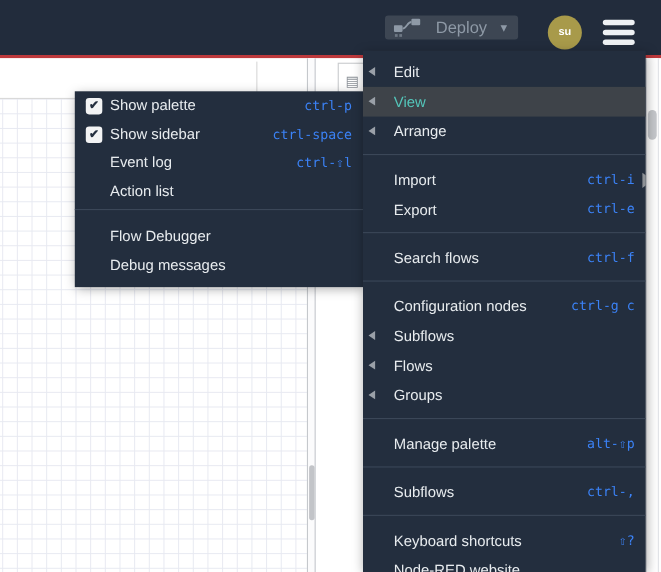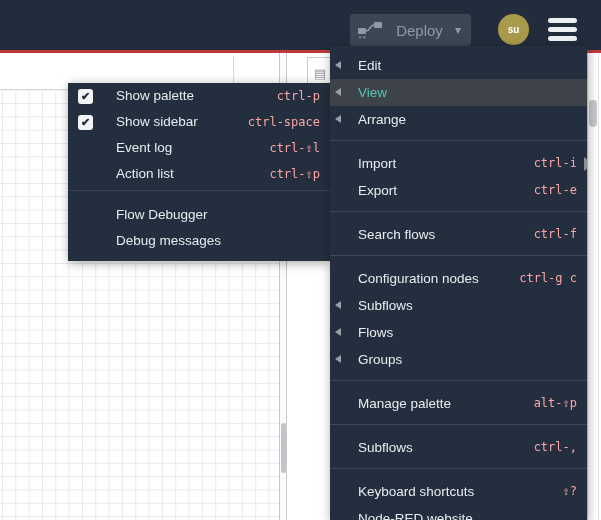--- a/index.html
+++ b/index.html
@@ -9,21 +9,21 @@
     font-family:"Liberation Sans", sans-serif;
     -webkit-font-smoothing:antialiased;
   }
   .abs{position:absolute;}
 
   
   .header{left:0;top:0;width:601px;height:50px;background:#222c3c;}
   .red-line{left:0;top:50px;width:601px;height:3px;background:#be393c;}
 
   .deploy-btn{
-    left:350px;top:14px;width:121px;height:32px;background:#3d4653;border-radius:3px;
+    left:350px;top:14px;width:121px;height:22px;background:#3d4653;border-radius:3px;
     display:flex;align-items:center;box-sizing:border-box;padding:0 10px 0 8px;
   }
   .deploy-icon{width:26px;height:19px;flex:0 0 auto;}
   .deploy-label{flex:1;text-align:center;color:#8e99a6;font-size:15px;}
   .deploy-caret{color:#8e99a6;font-size:12px;line-height:30px;}
 
   .avatar{
     left:498px;top:14px;width:31px;height:31px;border-radius:50%;
     background:#a89a4a;color:#ffffff;font-weight:bold;font-size:10px;
     display:flex;align-items:center;justify-content:center;
@@ -71,40 +71,40 @@
   }
   .menu-divider{height:1px;background:#3b4758;}
 
   
   .mainmenu{left:330px;top:46px;width:257px;height:474px;padding-top:6px;box-sizing:border-box;overflow:hidden;}
   .mainmenu .menu-divider{margin:7px 0 9px 0;}
   .mm-item{position:relative;height:27px;line-height:27px;padding:0 10px 0 28px;display:flex;align-items:center;justify-content:flex-end;}
   .mm-item.active{background:#3e4349;}
   .mm-item.active .mm-label{color:#54c6ba;}
   .mm-label{flex:1;white-space:nowrap;overflow:hidden;}
-  .shortcut{font-family:"DejaVu Sans Mono", monospace;font-size:12px;color:#fca5a5;white-space:pre;}
+  .shortcut{font-family:"DejaVu Sans Mono", monospace;font-size:12px;color:#3b82f6;white-space:pre;}
   .arrow-left{
     position:absolute;left:5px;top:50%;margin-top:-4.5px;width:0;height:0;
     border-right:6px solid #9aa0a8;border-top:4.5px solid transparent;border-bottom:4.5px solid transparent;
   }
   .arrow-right{
     position:absolute;right:-6px;top:50%;margin-top:-7px;width:0;height:0;z-index:5;
     border-left:9px solid #8d9196;border-top:7px solid transparent;border-bottom:7px solid transparent;
   }
 
   
   .submenu{left:68px;top:83px;width:262px;padding-bottom:7px;box-sizing:border-box;}
   .submenu .menu-divider{margin:3px 0 11px 0;}
   .sm-item{height:26px;line-height:26px;padding:0 10px;display:flex;align-items:center;}
   .checkbox-slot{width:22px;flex:0 0 auto;display:flex;align-items:center;}
   .checkbox{
     width:15px;height:15px;background:#f2f3f4;border-radius:3px;
     color:#232e3e;font-size:11px;line-height:15px;text-align:center;font-weight:bold;
   }
-  .sm-label{flex:1;white-space:nowrap;margin-left:16px;}
+  .sm-label{flex:1;white-space:nowrap;}
 </style>
 </head>
 <body>
 
 <div class="abs header">
   <div class="abs deploy-btn">
     <svg class="deploy-icon" viewBox="0 0 26 19">
       <rect x="0" y="7" width="8" height="6" rx="1" fill="#8e99a6"></rect>
       <rect x="16" y="1" width="8" height="6" rx="1" fill="#8e99a6"></rect>
       <path d="M8 10 C 12 10, 12 4, 16 4" stroke="#8e99a6" stroke-width="1.6" fill="none"></path>
@@ -156,21 +156,20 @@
         <span class="checkbox" style="visibility: hidden;">✔</span>
       </span>
       <span class="sm-label">Event log</span>
       <span class="shortcut">ctrl-⇧l</span>
     </div>
     <div class="sm-item">
       <span class="checkbox-slot">
         <span class="checkbox" style="visibility: hidden;">✔</span>
       </span>
       <span class="sm-label">Action list</span>
-      <span class="shortcut">ctrl-⇧p</span>
     </div>
     <div class="menu-divider"></div>
     <div class="sm-item">
       <span class="checkbox-slot">
         <span class="checkbox" style="visibility: hidden;">✔</span>
       </span>
       <span class="sm-label">Flow Debugger</span>
       <span class="shortcut"></span>
     </div>
     <div class="sm-item">

